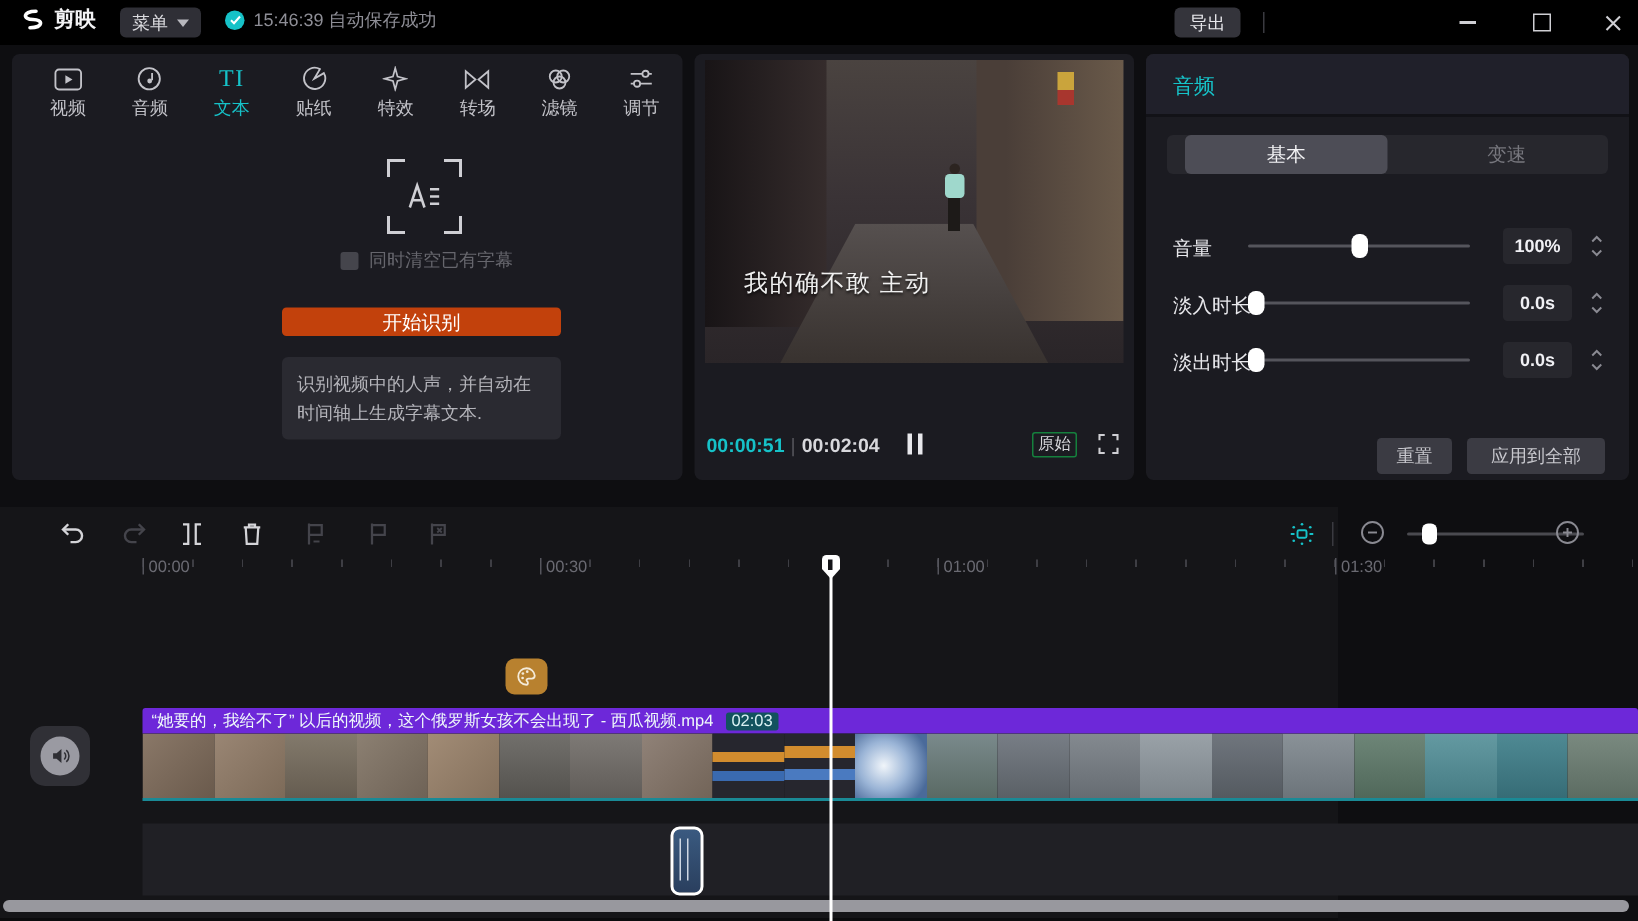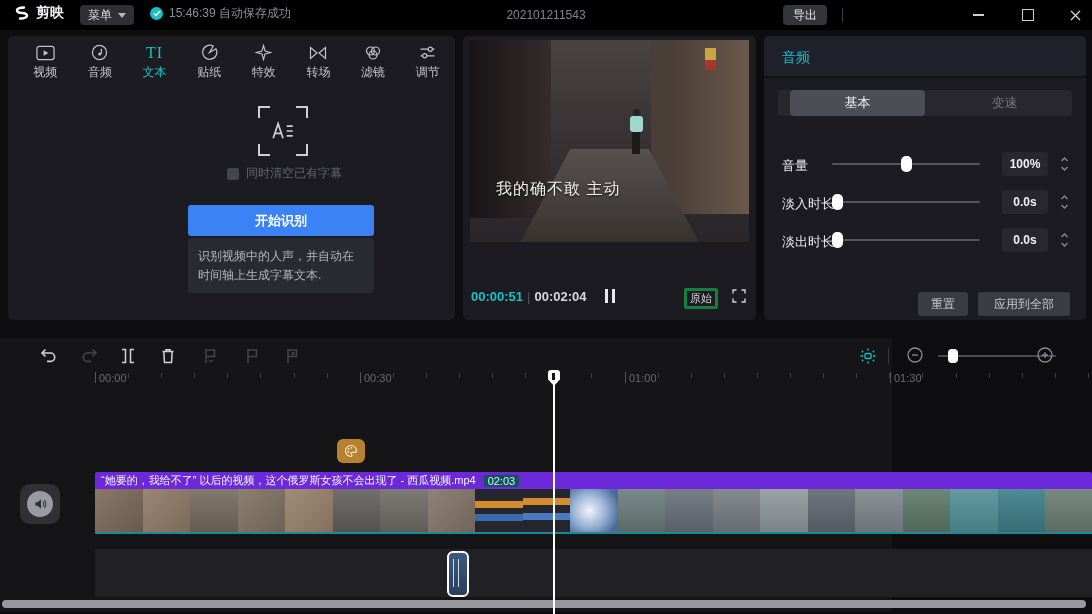--- a/index.html
+++ b/index.html
@@ -39,41 +39,41 @@
   .lcontent{position:absolute;left:92px;top:46px;width:355px;height:238px;}
   .a-frame{position:absolute;left:158px;top:24px;width:50px;height:50px;color:#cfcfd4;}
   .a-frame .cr{position:absolute;width:10px;height:10px;}
   .a-frame .c1{left:0;top:0;border-left:2px solid #cfcfd4;border-top:2px solid #cfcfd4;}
   .a-frame .c2{right:0;top:0;border-right:2px solid #cfcfd4;border-top:2px solid #cfcfd4;}
   .a-frame .c3{left:0;bottom:0;border-left:2px solid #cfcfd4;border-bottom:2px solid #cfcfd4;}
   .a-frame .c4{right:0;bottom:0;border-right:2px solid #cfcfd4;border-bottom:2px solid #cfcfd4;}
   .chk-row{position:absolute;left:127px;top:83px;display:flex;align-items:center;gap:7px;}
   .chk-box{width:12px;height:12px;background:#45454c;border-radius:2px;}
   .chk-lb{font-size:12px;color:#66666d;}
-  .start-btn{position:absolute;left:88px;top:123px;width:186px;height:31px;background:#3b82f6;border-radius:3px;color:#fff;font-size:13px;display:flex;align-items:center;justify-content:center;cursor:pointer;font-weight:bold;}
+  .start-btn{position:absolute;left:88px;top:123px;width:186px;height:19px;background:#c2410c;border-radius:3px;color:#fff;font-size:13px;display:flex;align-items:center;justify-content:center;cursor:pointer;}
   .info-card{position:absolute;left:88px;top:156px;width:166px;background:#2a2a31;border-radius:4px;padding:9px 10px;font-size:12px;line-height:1.55;color:#b4b4ba;}
   
   .video{position:absolute;left:7px;top:4px;width:279px;height:202px;background:linear-gradient(180deg,#4a4340 0%,#3a3336 45%,#2a2528 100%);overflow:hidden;}
   .bld-l{position:absolute;left:0;top:0;width:29%;height:88%;background:linear-gradient(90deg,#181416,#352c2c);}
   .bld-r{position:absolute;right:0;top:0;width:35%;height:86%;background:linear-gradient(270deg,#6a5a4a,#4a3e38 80%);}
   .road{position:absolute;left:18%;bottom:0;width:64%;height:46%;background:linear-gradient(180deg,#56504f,#38322f);clip-path:polygon(28% 0,72% 0,100% 100%,0 100%);}
   .sign{position:absolute;right:12%;top:4%;width:11px;height:22px;background:linear-gradient(180deg,#caa43c 55%,#a8362e 55%);}
   .person{position:absolute;left:57%;top:34%;width:15px;height:48px;}
   .person .head{width:7px;height:7px;border-radius:50%;background:#2c2420;margin-left:4px;}
   .person .torso{width:13px;height:16px;border-radius:3px;background:#9fd8cc;margin-left:1px;}
   .person .legs{width:8px;height:22px;background:#1d1a18;margin-left:3px;}
   .subtitle{position:absolute;left:26px;bottom:42px;color:#f0f0f0;font-size:16px;letter-spacing:1px;text-shadow:0 1px 2px rgba(0,0,0,.8);margin-top:48px;}
   .pv-ctl{position:absolute;left:0;top:249px;width:100%;height:24px;}
   .pv-time{position:absolute;left:8px;top:4px;font-size:13px;font-weight:bold;}
   .pv-cur{color:#16c2c8;}
   .pv-sep{color:#55555c;font-weight:normal;padding:0 4px;}
   .pv-tot{color:#d8d8dc;}
   .pause-btn{position:absolute;left:50%;top:4px;transform:translateX(-50%);display:flex;gap:4px;cursor:pointer;}
   .pause-btn i{display:block;width:3px;height:14px;background:#e8e8ec;}
-  .orig-tag{position:absolute;right:38px;top:3px;border:3px solid #15803d;border-radius:2px;padding:0 3px;font-size:11px;color:#d8d8dc;line-height:15px;}
+  .orig-tag{position:absolute;right:38px;top:3px;border:1px solid #15803d;border-radius:2px;padding:0 3px;font-size:11px;color:#d8d8dc;line-height:15px;}
   .fs-btn{position:absolute;right:10px;top:4px;cursor:pointer;color:#cfcfd4;}
   
   .ap-header{position:absolute;left:0;top:0;width:100%;height:42px;background:#20202a;border-bottom:2px solid #121217;box-sizing:border-box;}
   .ap-title{position:absolute;left:18px;top:13px;color:#16c2c8;font-size:14px;}
   .segment{position:absolute;left:14px;top:54px;width:294px;height:26px;background:#27272d;border-radius:4px;display:flex;}
   .seg-item{flex:1;display:flex;align-items:center;justify-content:center;font-size:13px;color:#77777e;cursor:pointer;margin-left:12px;}
   .seg-item.active{background:#4d4d56;border-radius:4px;color:#f2f2f4;}
   .ctl-row{position:absolute;left:0;width:100%;height:24px;}
   .ctl-lb{position:absolute;left:18px;top:5px;font-size:13px;color:#e8e8ec;}
   .ctl-track{position:absolute;left:68px;top:11px;width:148px;height:2px;background:#55555c;border-radius:1px;cursor:pointer;}
@@ -153,21 +153,20 @@
       <span class="caret"></span>
     </div>
     <div class="autosave">
       <span class="check-circle">
         <svg width="8" height="7" viewBox="0 0 8 7">
             <path d="M1 3.5 L3 5.5 L7 1" stroke="#fff" stroke-width="1.4" fill="none"></path>
           </svg>
       </span>
       <span>15:46:39 自动保存成功</span>
     </div>
-    <div class="proj-title">202101211543</div>
     <div class="export-btn">导出</div>
     <div class="top-sep"></div>
     <div class="shortcut-btn">
       <span>
         <svg width="16" height="11" viewBox="0 0 16 11">
             <rect x="0.7" y="0.7" width="14.6" height="9.6" rx="2" stroke="#e8e8ec" stroke-width="1.2" fill="none"></rect>
             <path d="M3.5 4 H5 M7 4 H9 M11 4 H12.5 M4 7 H12" stroke="#e8e8ec" stroke-width="1.2"></path>
           </svg>
       </span>
       <span>快捷键</span>

